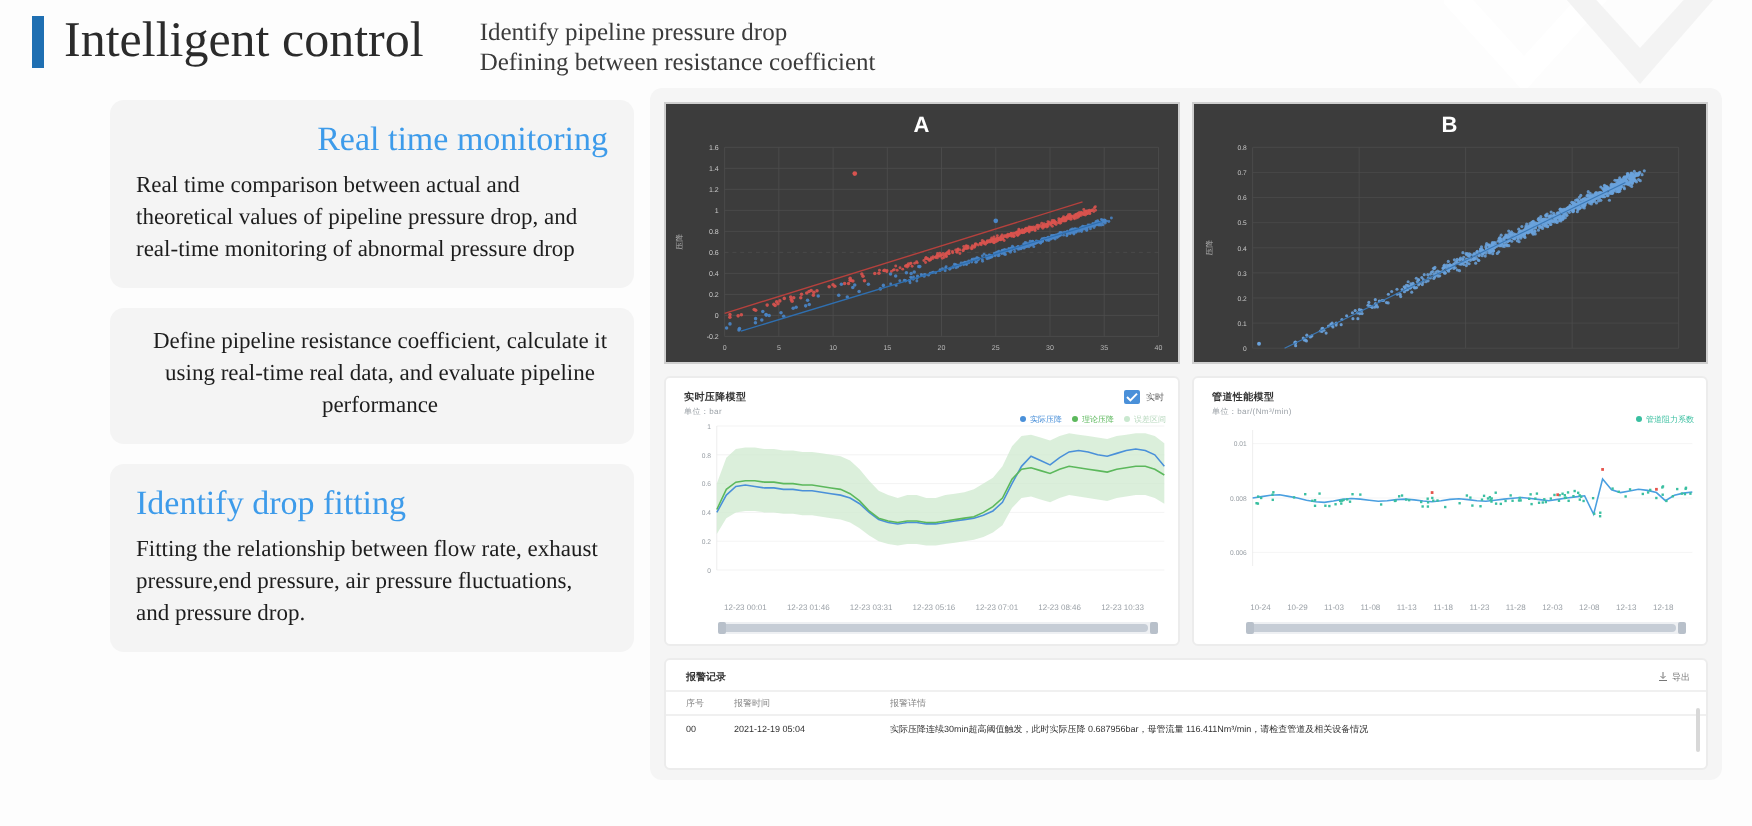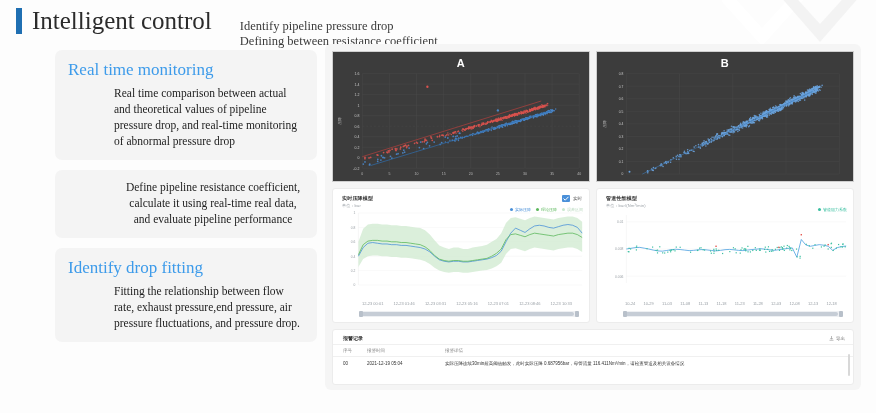--- a/index.html
+++ b/index.html
@@ -18,39 +18,39 @@
   }
 
   
   .header { position: absolute; left: 16px; top: 6px; display: flex; align-items: flex-start; }
   .accent-bar { width: 6px; height: 26px; background: #1f6fb2; margin-right: 10px; margin-top: 2px; }
   .title {
     font-family: "Liberation Serif", serif;
     font-size: 25px; color: #2b2b2b; line-height: 29px; white-space: nowrap;
   }
   .subtitles {
-    margin-left: 28px; margin-top: 13px;
+    margin-left: 28px; margin-top: 3px;
     font-family: "Liberation Serif", serif;
     font-size: 12.5px; color: #3b3b3b; line-height: 15px; white-space: nowrap;
   }
 
   
   .features { position: absolute; left: 55px; top: 50px; width: 262px; }
   .card {
     background: #f4f4f4; border-radius: 7px; padding: 9px 13px 11px 13px;
     margin-bottom: 10px;
   }
   .card-title {
     font-family: "Liberation Serif", serif;
     color: #3d9bea; font-size: 17px; line-height: 22px; margin-bottom: 4px;
   }
-  .card-title.center { text-align: left; }
+  .card-title.center { text-align: right; }
   .card-body {
     font-family: "Liberation Serif", serif;
-    font-size: 11.5px; color: #1d1d1d; line-height: 16px; margin-left: 46px;
+    font-size: 11.5px; color: #1d1d1d; line-height: 16px;
   }
   .card-body.indent { padding-left: 8px; text-align: center; }
 
   
   .panel {
     position: absolute; left: 325px; top: 44px; width: 536px; height: 346px;
     background: #f5f5f5; border-radius: 6px; padding: 7px;
   }
   .scatter-row { display: flex; gap: 6px; height: 131px; }
   .scatter-card {

